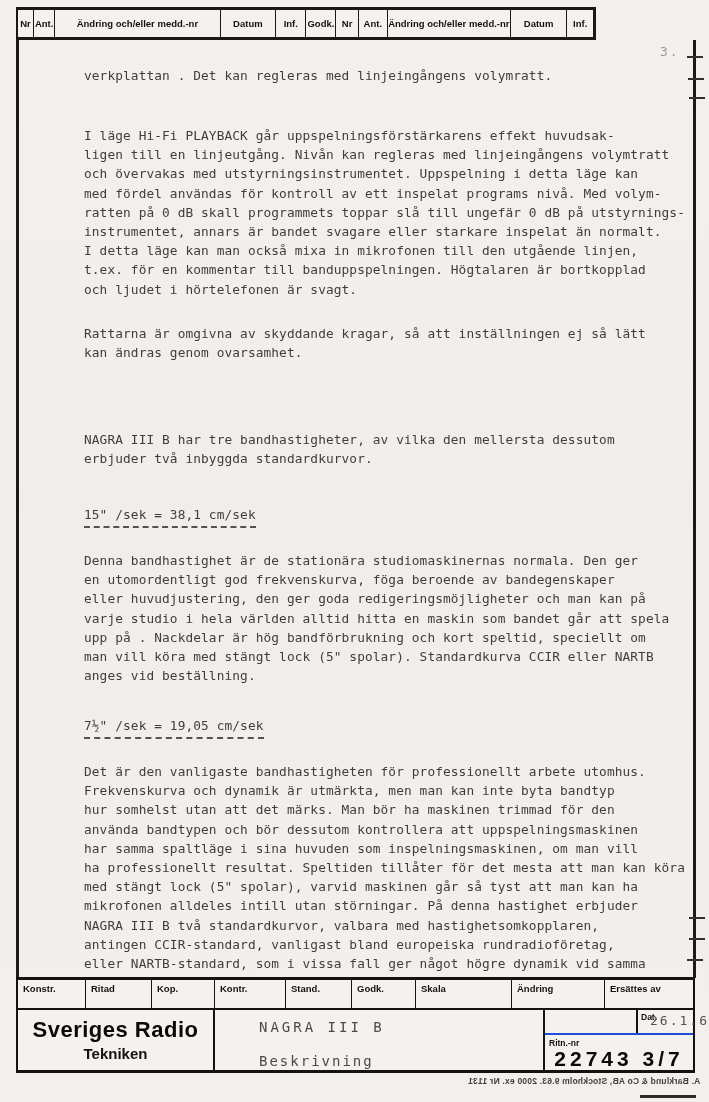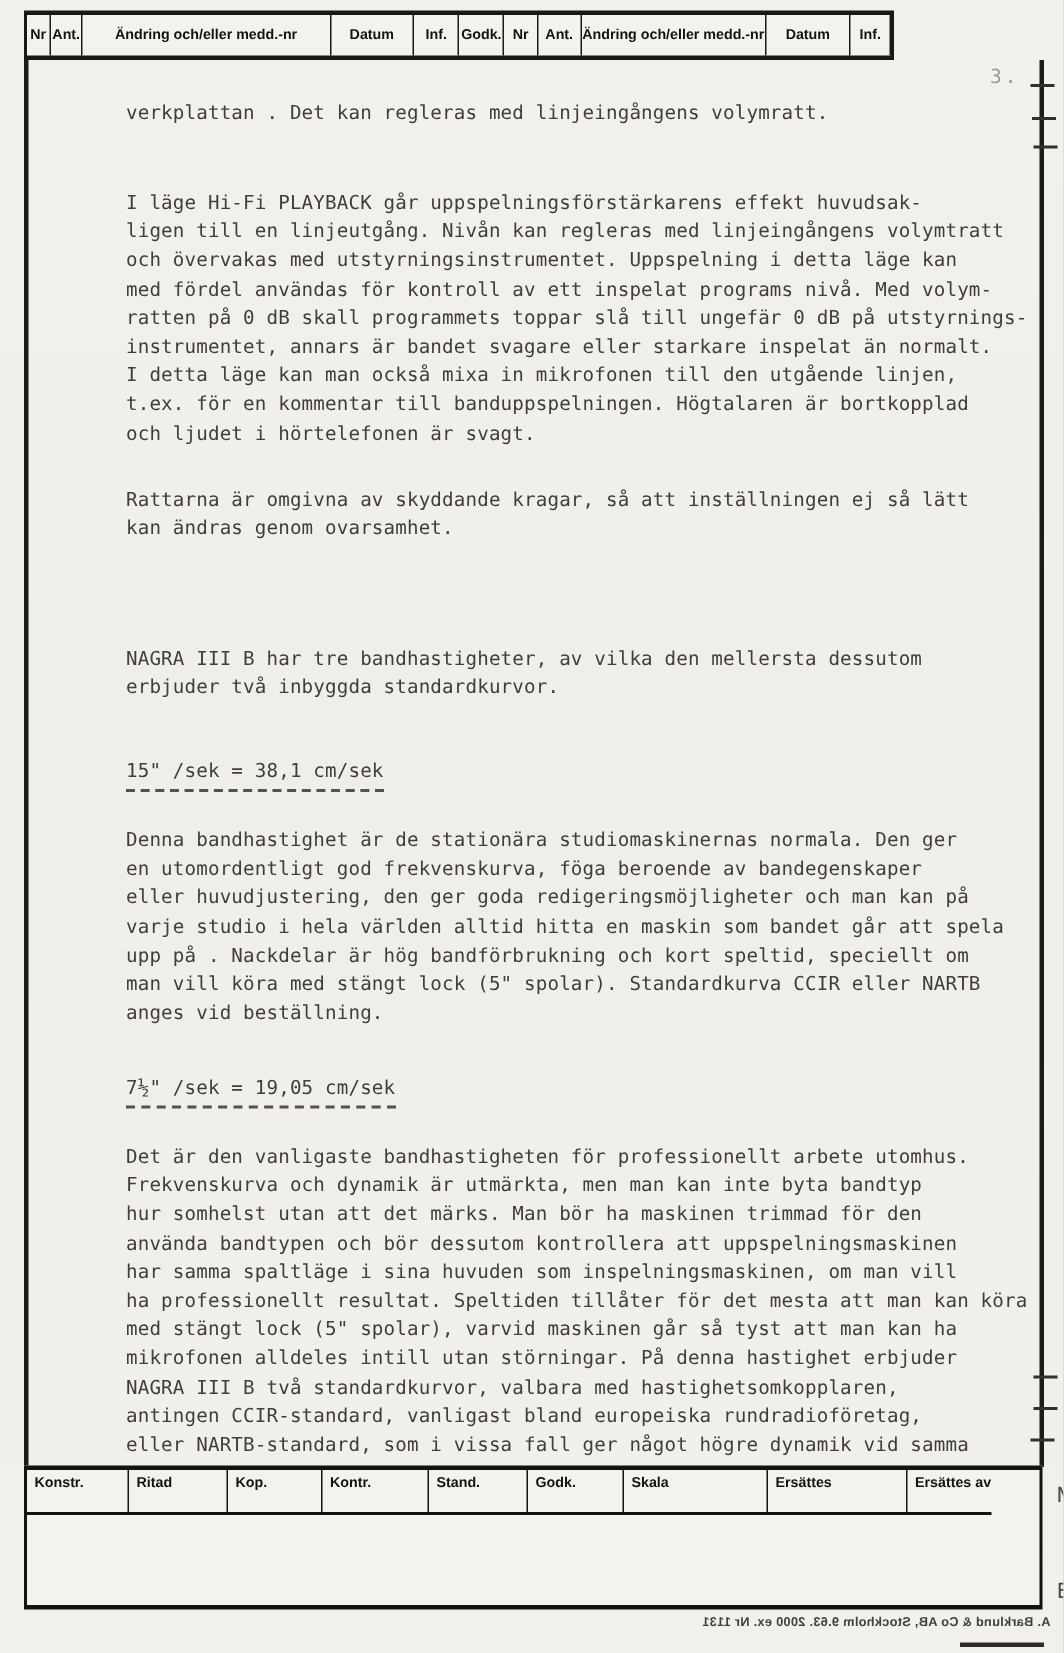--- a/index.html
+++ b/index.html
@@ -41,21 +41,21 @@
     font-size:13px;color:#9b9892;letter-spacing:2px;
   }
   .u-solid{border-bottom:1.5px solid #4a4744;padding-bottom:2px;}
   .u-dash{border-bottom:2px dashed #55514d;padding-bottom:4px;}
   .tick{position:absolute;width:16px;height:2.2px;background:#33302c;}
   
   .title-block{
     position:absolute;left:16px;top:977px;width:679px;height:96px;
     box-sizing:border-box;background:#f4f2ef;
     border:2.5px solid #151310;border-top-width:3px;border-bottom-width:3.5px;
-    display:flex;flex-direction:row;
+    display:flex;flex-direction:column;
   }
   .tb-row1{display:flex;height:30px;box-sizing:border-box;border-bottom:2.5px solid #151310;}
   .tb-label{
     box-sizing:border-box;border-right:1.5px solid #151310;
     font-size:9.5px;font-weight:bold;color:#141210;
     padding:3px 0 0 5px;white-space:nowrap;overflow:hidden;
   }
   .tb-label:last-child{border-right:none;}
   .tb-row2{display:flex;flex:1;}
   .tb-company{
@@ -168,24 +168,28 @@
 
   <div class="title-block">
     <div class="tb-row1">
       <div class="tb-label" style="width:68px">Konstr.</div>
       <div class="tb-label" style="width:66px">Ritad</div>
       <div class="tb-label" style="width:63px">Kop.</div>
       <div class="tb-label" style="width:71px">Kontr.</div>
       <div class="tb-label" style="width:66px">Stand.</div>
       <div class="tb-label" style="width:64px">Godk.</div>
       <div class="tb-label" style="width:96px">Skala</div>
-      <div class="tb-label" style="width:93px">Ersättes</div>
+      <div class="tb-label" style="width:93px">Ändring</div>
       <div class="tb-label" style="flex:1">Ersättes av</div>
     </div>
     <div class="tb-row2">
+      <div class="tb-company">
+        <div class="company-name">Sveriges Radio</div>
+        <div class="department">Tekniken</div>
+      </div>
       <div class="tb-middle">
         <div class="product-title">NAGRA III B</div>
         <div class="doc-type">Beskrivning</div>
       </div>
       <div class="tb-right">
         <div class="tb-right-top">
           <div class="ersatter-value"></div>
           <div class="dat-cell">
             <span class="date-label">Dat.</span>
             <span class="date-value">26.1.64.</span>

